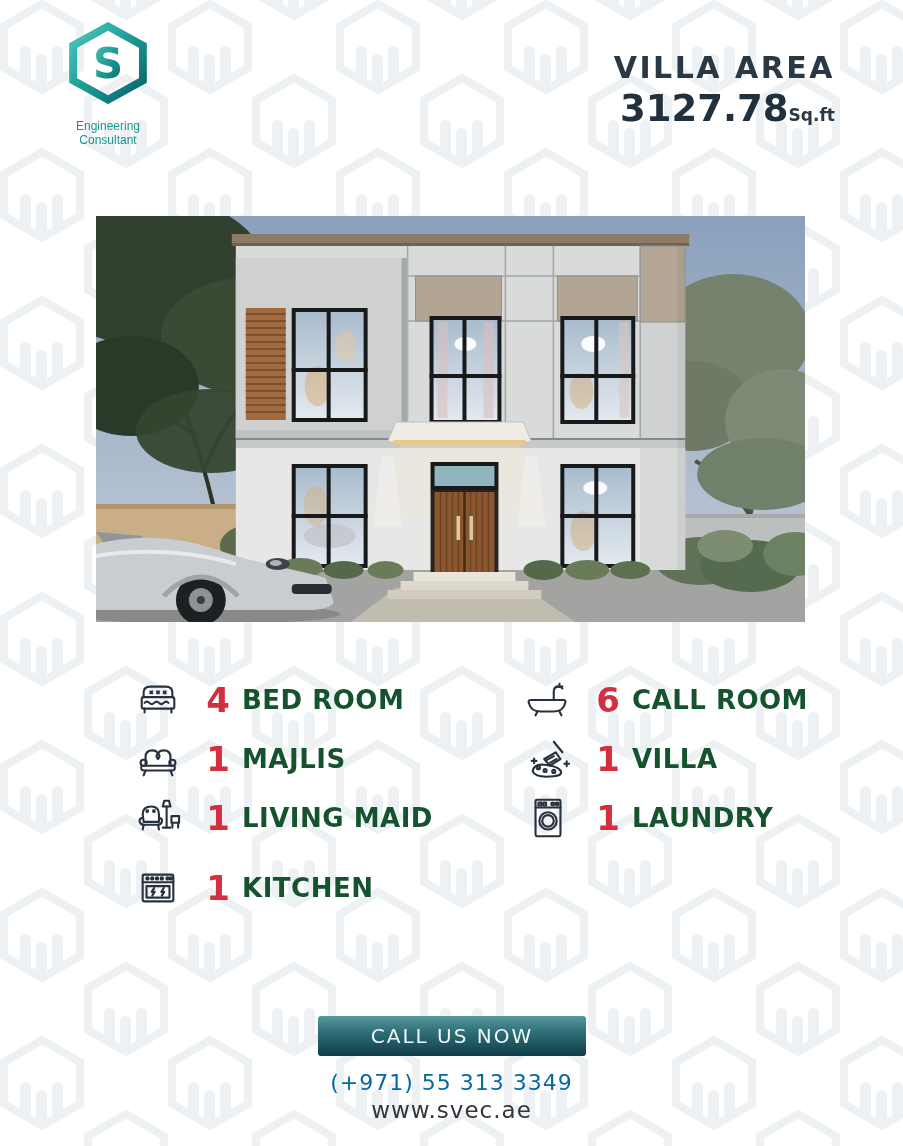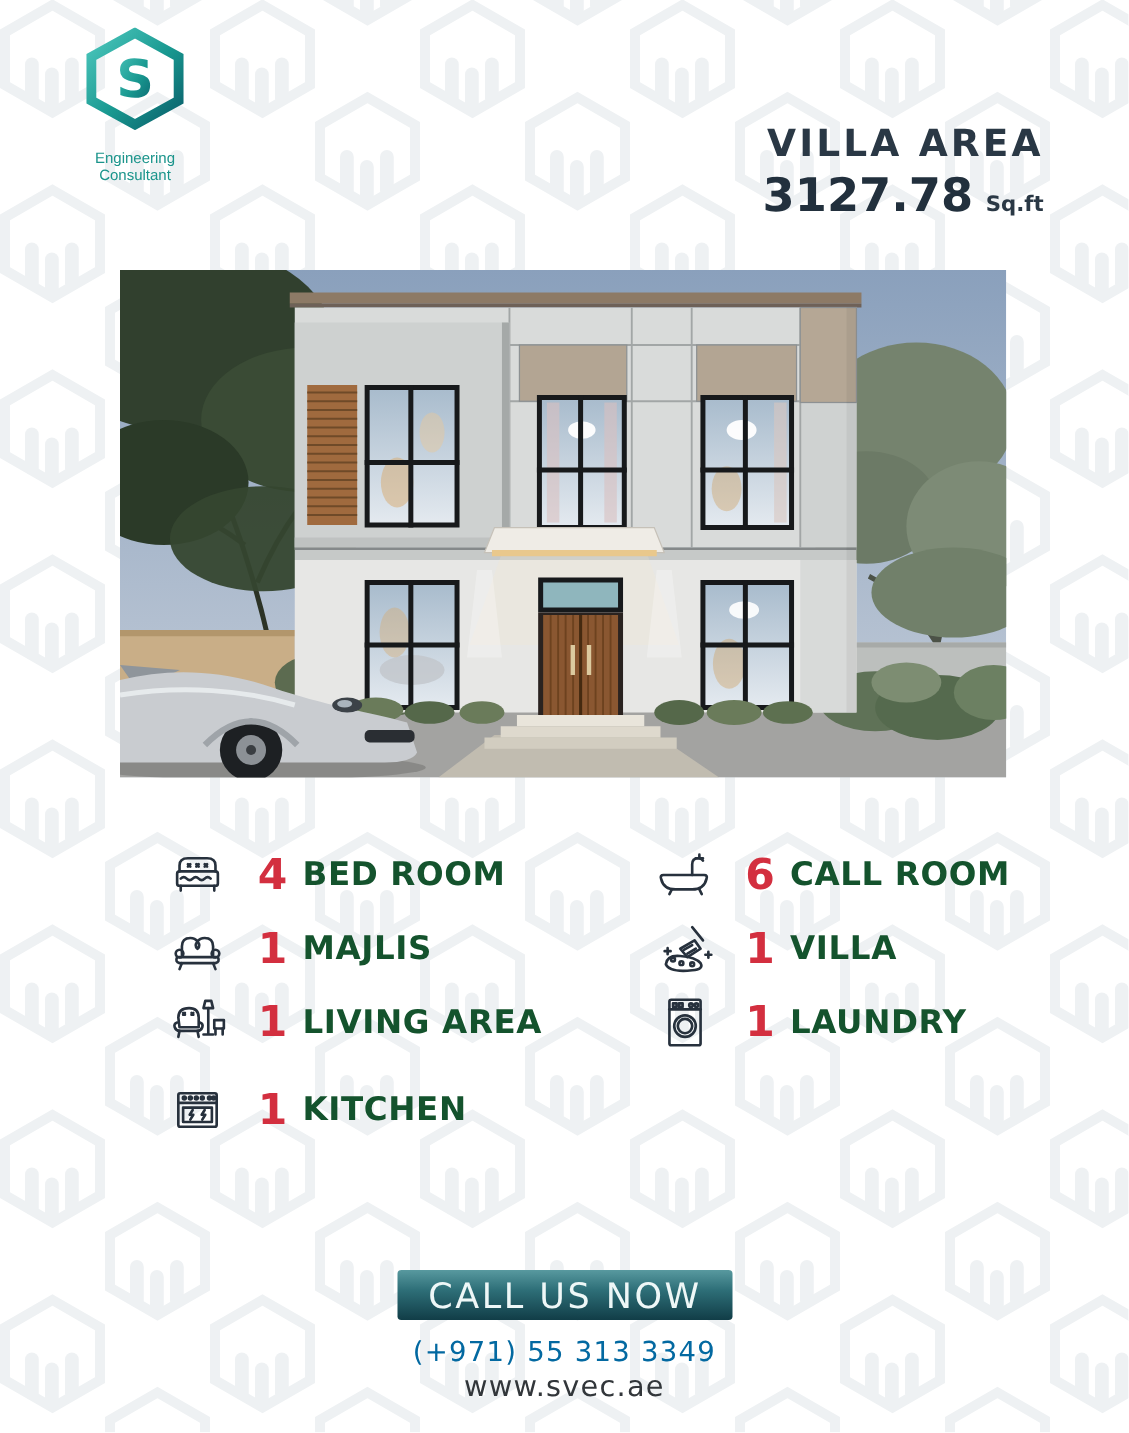--- a/index.html
+++ b/index.html
@@ -11,43 +11,43 @@
     font-family:"Liberation Sans", sans-serif;
   }
   .bg-pattern{position:absolute;left:0;top:0;width:903px;height:1146px;}
 
   
   .logo-wrap{position:absolute;left:50px;top:22px;width:116px;text-align:center;}
   .logo-icon{display:block;margin:0 auto;}
   .brand-name{font-family:"DejaVu Sans", sans-serif;font-size:20px;font-weight:bold;letter-spacing:.2px;margin-top:2px;}
   .brand-tagline{font-size:12px;font-weight:normal;margin-top:15px;}
 
-  .villa-area{position:absolute;right:68px;top:50px;text-align:right;color:#2a3845;margin-top:48px;}
+  .villa-area{position:absolute;right:68px;top:50px;text-align:right;color:#2a3845;}
   .va-label{font-family:"DejaVu Sans", sans-serif;font-size:30px;font-weight:600;letter-spacing:2.5px;}
-  .va-line2{margin-top:2px;display:flex;justify-content:flex-end;align-items:baseline;gap:10px;}
+  .va-line2{margin-top:2px;display:flex;justify-content:flex-end;align-items:baseline;}
   .va-value{font-family:"DejaVu Sans", sans-serif;font-size:37px;font-weight:800;color:#22303d;}
   .va-unit{font-family:"DejaVu Sans", sans-serif;font-size:17px;font-weight:600;}
 
   
   .hero{position:absolute;left:96px;top:216px;width:709px;height:406px;}
 
   
   .feat-row{position:absolute;display:flex;align-items:center;height:52px;}
   .feat-icon{width:64px;height:52px;display:flex;align-items:center;justify-content:center;margin-right:14px;}
   .feat-icon svg{display:block;}
   .feat-count{font-family:"DejaVu Sans", sans-serif;font-size:34px;font-weight:bold;min-width:28px;text-align:center;margin-right:10px;}
   .feat-label{font-family:"DejaVu Sans", sans-serif;font-size:26px;font-weight:bold;letter-spacing:.5px;color:#14532d;}
 
   
   .cta-button{
     position:absolute;left:318px;top:1016px;width:268px;height:40px;
     border:none;border-radius:3px;cursor:pointer;
     background:linear-gradient(180deg,#58999f 0%,#2e6f78 40%,#113d47 100%);
     color:#eef7f7;font-family:"DejaVu Sans", sans-serif;
-    font-size:28px;font-weight:500;letter-spacing:2px;
+    font-size:20px;font-weight:500;letter-spacing:2px;
     display:flex;align-items:center;justify-content:center;
   }
   .phone{position:absolute;left:0;top:1070px;width:903px;text-align:center;
     font-family:"DejaVu Sans", sans-serif;font-size:22px;font-weight:500;color:#0369a1;letter-spacing:1px;cursor:pointer;}
   .website{position:absolute;left:0;top:1097px;width:903px;text-align:center;
     font-family:"DejaVu Sans", sans-serif;font-size:23px;font-weight:500;color:#32363a;letter-spacing:1px;cursor:pointer;}
 </style>
 </head>
 <body>
 
@@ -341,21 +341,21 @@
         <path d="M12 16 l1.5 1.5 m-1.5 0 l1.5-1.5 M19 16 l1.5 1.5 m-1.5 0 l1.5-1.5"></path>
         <path d="M7 24 q-3 1-2 4 q1 3 4 3 M26 24 q3 1 2 4 q-1 3-4 3"></path>
         <path d="M8 31 h17 M9 31 l-1 5 M24 31 l1 5"></path>
         <path d="M33 12 v22 M29 34 h8"></path>
         <polygon points="29,12 37,12 35.5,6 30.5,6"></polygon>
         <rect x="38" y="22" width="8" height="7"></rect>
         <path d="M39 29 v5 M45 29 v5"></path>
       </svg>
     </span>
     <span class="feat-count" style="color:#d32f3f">1</span>
-    <span class="feat-label">LIVING AREA</span>
+    <span class="feat-label">LIVING MAID</span>
   </div>
 
   <div class="feat-row" style="left:126px;top:862px">
     <span class="feat-icon">
       <svg width="54" height="46" viewBox="0 0 48 48" fill="none" stroke="#27313d" stroke-width="2.2" stroke-linecap="round" stroke-linejoin="round">
         <rect x="8" y="10" width="32" height="28" rx="1.5"></rect>
         <path d="M8 18 h32"></path>
         <circle cx="13" cy="14" r="1.2"></circle>
           <circle cx="18" cy="14" r="1.2"></circle>
           <circle cx="23" cy="14" r="1.2"></circle>

